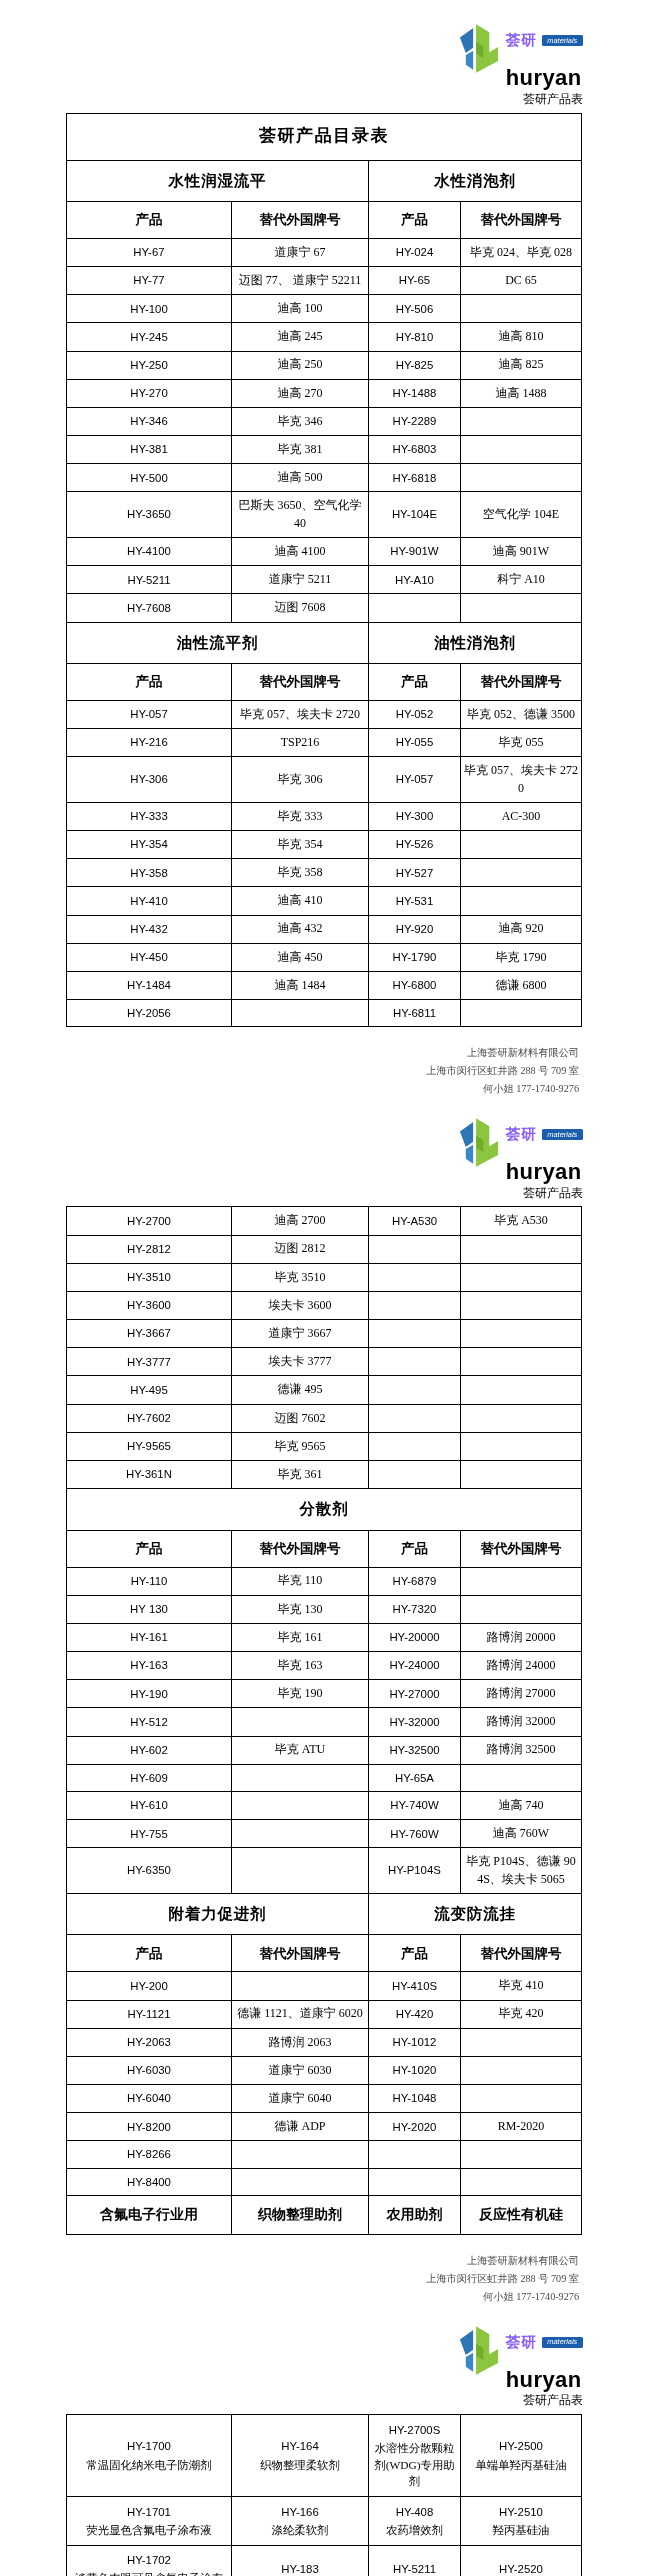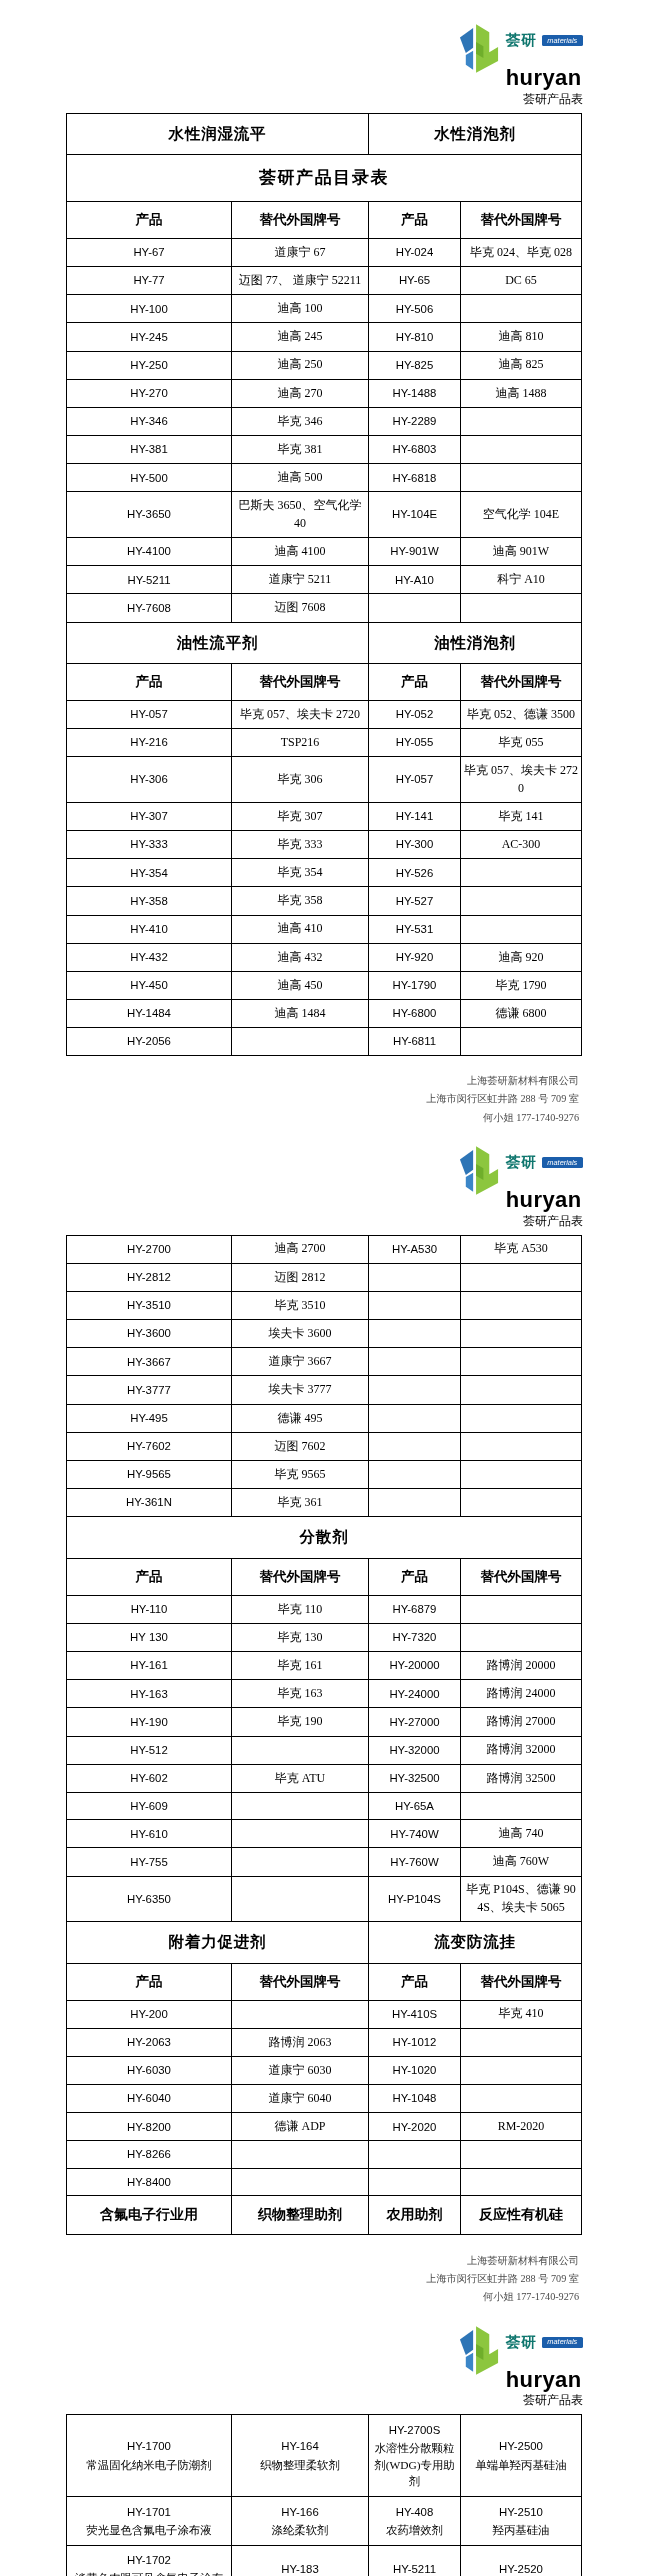--- a/index.html
+++ b/index.html
@@ -6,21 +6,21 @@
   body{width:648px;font-family:"Liberation Serif",serif;color:#000;}
   .page{position:relative;padding-top:23px;}
   .page + .page{padding-top:18px;}
 
   
   .logo-area{display:flex;flex-direction:column;align-items:flex-end;margin-right:65px;}
   .logo{display:flex;align-items:flex-start;gap:4.9px;}
   .logo-mark{width:44px;height:51px;flex:0 0 auto;}
   .logo-right{display:flex;flex-direction:column;align-items:flex-start;margin-top:8.2px;}
   .logo-top{display:flex;align-items:center;gap:4.9px;}
-  .logo-cn{color:#0f766e;font-weight:bold;font-size:14.7px;letter-spacing:0.8px;}
+  .logo-cn{color:#8b5cf6;font-weight:bold;font-size:14.7px;letter-spacing:0.8px;}
   .logo-badge{background:#1b5eab;color:#fff;font-family:"Liberation Sans",sans-serif;
               font-size:7.4px;font-weight:normal;font-style:italic;padding:0.8px 5.7px 1.6px;border-radius:1.6px;}
   .logo-en{font-family:Liberation Sans, sans-serif;font-weight:bold;font-size:22px;line-height:1;margin-top:17px;letter-spacing:0.4px;}
   .sheet-label{font-size:12px;margin-top:1.6px;}
 
   
   table{border-collapse:collapse;table-layout:fixed;width:515px;margin:4.9px auto 0;}
   td{border:1.1px solid #000;text-align:center;vertical-align:middle;
      padding:4.9px 2.5px;font-size:12.3px;word-break:break-all;line-height:1.45;}
   td.title-cell{font-size:17px;font-weight:bold;padding:10.6px 3.3px;letter-spacing:1.6px;}
@@ -61,25 +61,25 @@
 
   <table>
     <colgroup>
         <col style="width:165px">
         <col style="width:137px">
         <col style="width:92px">
         <col style="width:121px">
       </colgroup>
     <tbody>
         <tr>
+          <td class="title-cell" colspan="4">荟研产品目录表</td>
+        </tr>
+        <tr>
           <td class="sec" colspan="2">水性润湿流平</td>
           <td class="sec" colspan="2">水性消泡剂</td>
-        </tr>
-        <tr>
-          <td class="title-cell" colspan="4">荟研产品目录表</td>
         </tr>
         <tr>
           <td class="hdr">产品</td>
           <td class="hdr">替代外国牌号</td>
           <td class="hdr">产品</td>
           <td class="hdr">替代外国牌号</td>
         </tr>
         <tr>
           <td class="code">HY-67</td>
           <td class="brand">道康宁 67</td>
@@ -178,26 +178,20 @@
           <td class="code">HY-216</td>
           <td class="brand">TSP216</td>
           <td class="code">HY-055</td>
           <td class="brand">毕克 055</td>
         </tr>
         <tr>
           <td class="code">HY-306</td>
           <td class="brand">毕克 306</td>
           <td class="code">HY-057</td>
           <td class="brand">毕克 057、埃夫卡 2720</td>
-        </tr>
-        <tr>
-          <td class="code">HY-307</td>
-          <td class="brand">毕克 307</td>
-          <td class="code">HY-141</td>
-          <td class="brand">毕克 141</td>
         </tr>
         <tr>
           <td class="code">HY-333</td>
           <td class="brand">毕克 333</td>
           <td class="code">HY-300</td>
           <td class="brand">AC-300</td>
         </tr>
         <tr>
           <td class="code">HY-354</td>
           <td class="brand">毕克 354</td>
@@ -423,20 +417,26 @@
           <td class="hdr">产品</td>
           <td class="hdr">替代外国牌号</td>
         </tr>
         <tr>
           <td class="code">HY-200</td>
           <td class="brand"></td>
           <td class="code">HY-410S</td>
           <td class="brand">毕克 410</td>
         </tr>
         <tr>
+          <td class="code">HY-1121</td>
+          <td class="brand">德谦 1121、道康宁 6020</td>
+          <td class="code">HY-420</td>
+          <td class="brand">毕克 420</td>
+        </tr>
+        <tr>
           <td class="code">HY-2063</td>
           <td class="brand">路博润 2063</td>
           <td class="code">HY-1012</td>
           <td class="brand"></td>
         </tr>
         <tr>
           <td class="code">HY-6030</td>
           <td class="brand">道康宁 6030</td>
           <td class="code">HY-1020</td>
           <td class="brand"></td>

